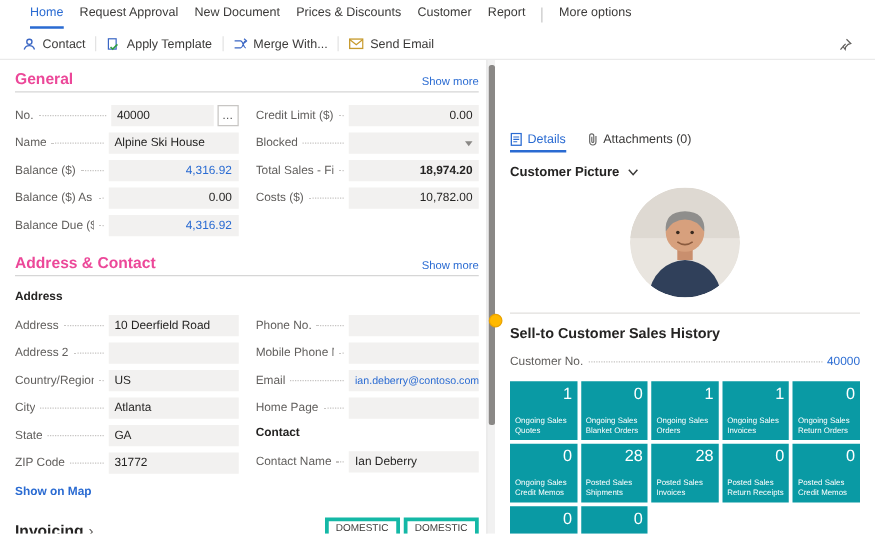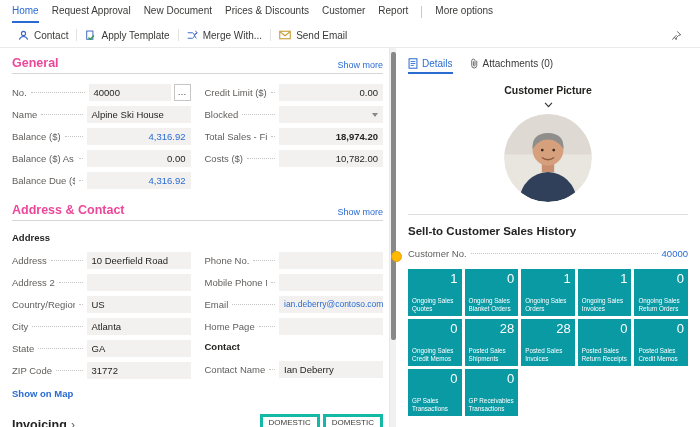--- a/index.html
+++ b/index.html
@@ -3,21 +3,21 @@
 <meta charset="utf-8">
 <style>
   * { margin:0; padding:0; box-sizing:border-box; }
   html,body { width:700px; height:427px; overflow:hidden; background:#fff;
     font-family:"Liberation Sans","DejaVu Sans",sans-serif; color:#252423; }
 
   
   .ribbon { height:23px; display:flex; align-items:center; gap:13px; padding:0 12px;
     font-size:10px; color:#3b3a39; }
   .rtab { height:23px; line-height:21px; border-bottom:2px solid transparent; cursor:pointer; white-space:nowrap; }
-  .rtab.active { color:#2a6bd2; border-bottom-color:#2a6bd2; }
+  .rtab.active { color:#2a6bd2; border-bottom-color:#2a6bd2;margin-left:12px; }
   .rsep { width:1px; height:12px; background:#c8c8c8; }
 
   
   .actionbar { height:25px; display:flex; align-items:center; padding:0 10px;
     font-size:10px; color:#3b3a39; border-bottom:1px solid #eaeaea; }
   .action { display:inline-flex; align-items:center; gap:5px; padding:2px 8px; cursor:pointer; white-space:nowrap; }
   .asep { width:1px; height:12px; background:#e3e3e3; }
   .abspacer { flex:1; }
   .icon svg { display:block; }
 
@@ -54,26 +54,26 @@
   .invchev { font-size:12px; color:#605e5c; margin-left:4px; font-weight:400; }
   .badges { display:flex; gap:3px; padding-bottom:1px; }
   .badge { font-size:8px; border:3px solid #14b8a6; padding:1px 6px; color:#3b3a39; background:#fff; cursor:pointer; }
 
   
   .vscroll { flex:0 0 7px; background:#f1f1f1; position:relative; border-left:1px solid #e8e8e8; }
   .vthumb { position:absolute; top:4px; left:1px; width:5px; height:288px; background:#8a8886; border-radius:2px; cursor:grab; }
 
   
   .factbox { flex:1; padding:6px 12px 0; position:relative; overflow:hidden; }
-  .fbtabs { display:flex; gap:16px; align-items:center; height:20px; margin-bottom:10px; }
+  .fbtabs { display:flex; gap:16px; align-items:center; height:20px; margin-bottom:10px;margin-top:48px; }
   .fbtab { display:flex; align-items:center; gap:4px; height:20px; font-size:10px; color:#3b3a39;
     border-bottom:2px solid transparent; cursor:pointer; }
   .fbtab.active { color:#2a6bd2; border-bottom-color:#2a6bd2; }
   .picheader { display:flex; align-items:center; gap:6px; font-size:10.5px; font-weight:700;
-    margin:4px 0 4px; cursor:pointer;flex-direction:column; }
+    margin:4px 0 4px; cursor:pointer; }
   .avatar { width:88px; height:88px; border-radius:50%; overflow:hidden; margin:6px auto 12px; display:block; }
   .fbdivider { border-top:1px solid #e1dfdd; margin:2px 0 10px; }
   .histtitle { font-size:11.5px; font-weight:700; margin-bottom:11px; }
   .custrow { display:flex; align-items:center; font-size:9.5px; margin-bottom:10px; }
   .custlabel { color:#605e5c; white-space:nowrap; }
   .custval { color:#2a6bd2; cursor:pointer; }
   .tiles { display:grid; grid-template-columns:repeat(5,1fr); gap:3px; }
   .tile { position:relative; height:47px; background:#0a9aa4; color:#fff; padding:3px 4px; cursor:pointer; }
   .tnum { display:block; text-align:right; font-size:13px; line-height:1.15; }
   .tlabel { position:absolute; left:4px; right:2px; bottom:3px; font-size:6.3px; line-height:1.25; }

